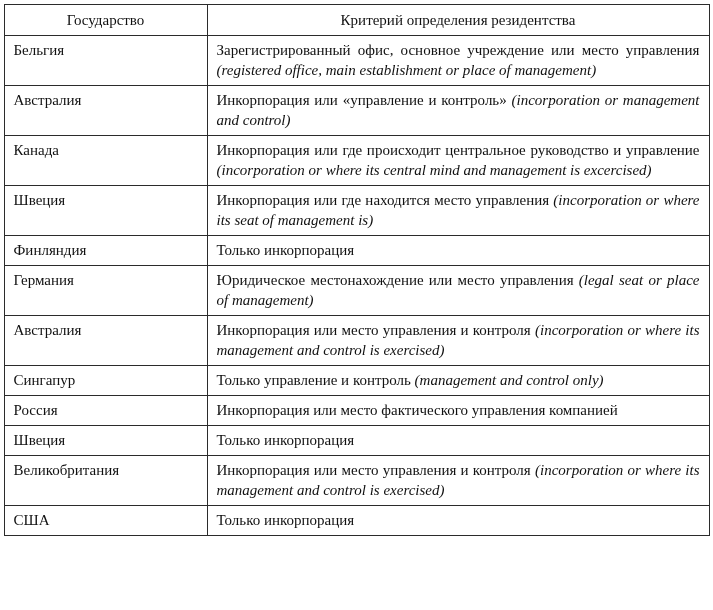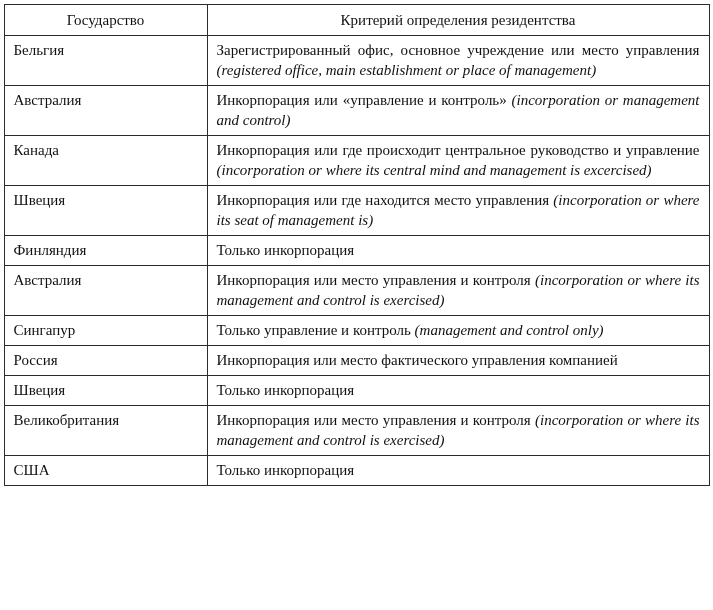--- a/index.html
+++ b/index.html
@@ -75,20 +75,24 @@
       </tr>
       <tr>
         <td class="country">Швеция</td>
         <td class="criterion"><span>Инкорпорация или где находится место управления </span><em>(incorporation or where its seat of management is)</em></td>
       </tr>
       <tr>
         <td class="country">Финляндия</td>
         <td class="criterion"><span>Только инкорпорация</span></td>
       </tr>
       <tr>
+        <td class="country">Германия</td>
+        <td class="criterion"><span>Юридическое местонахождение или место управления </span><em>(legal seat or place of management)</em></td>
+      </tr>
+      <tr>
         <td class="country">Австралия</td>
         <td class="criterion"><span>Инкорпорация или место управления и контроля </span><em>(incorporation or where its management and control is exercised)</em></td>
       </tr>
       <tr>
         <td class="country">Сингапур</td>
         <td class="criterion"><span>Только управление и контроль </span><em>(management and control only)</em></td>
       </tr>
       <tr>
         <td class="country">Россия</td>
         <td class="criterion"><span>Инкорпорация или место фактического управления компанией</span></td>

